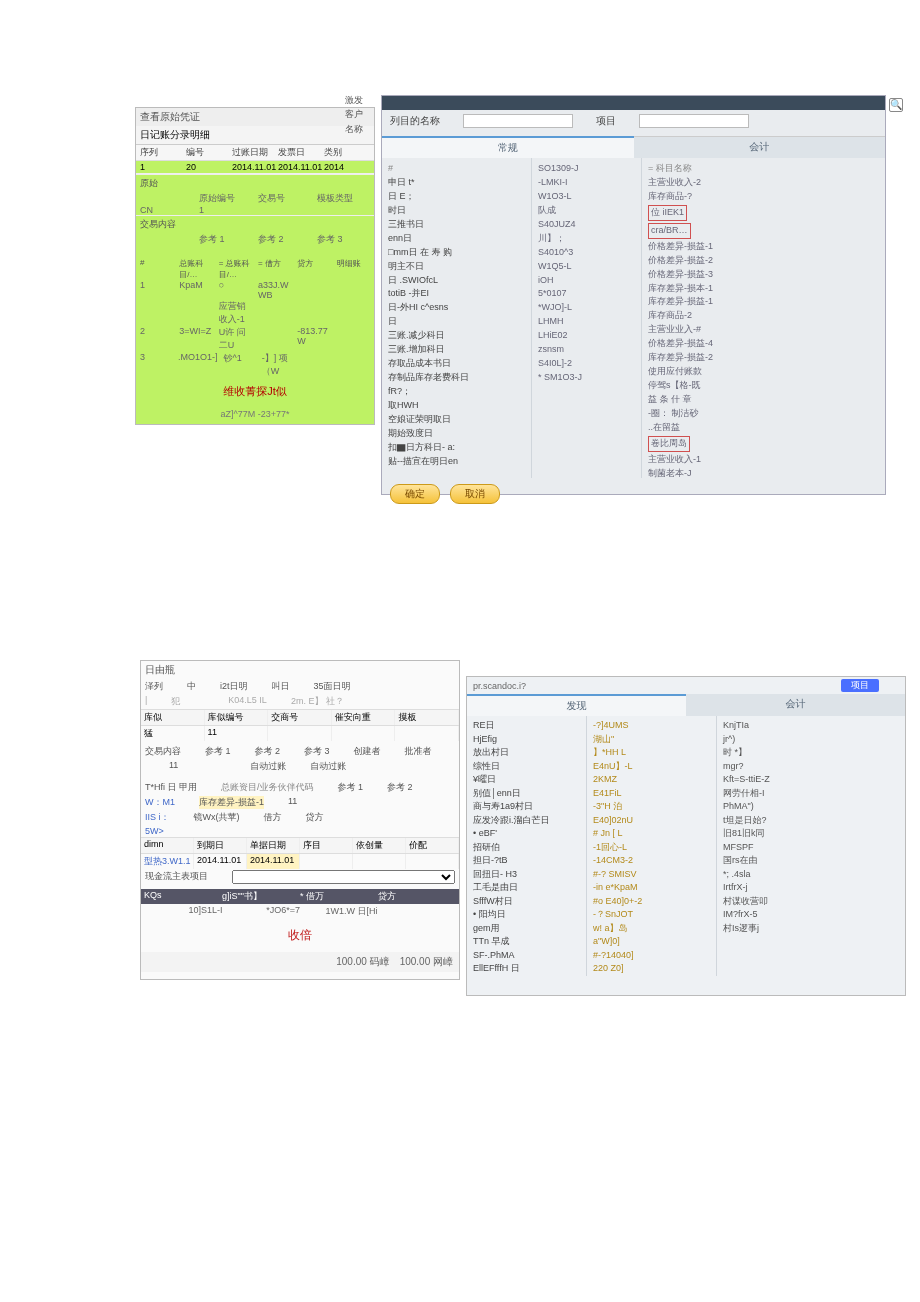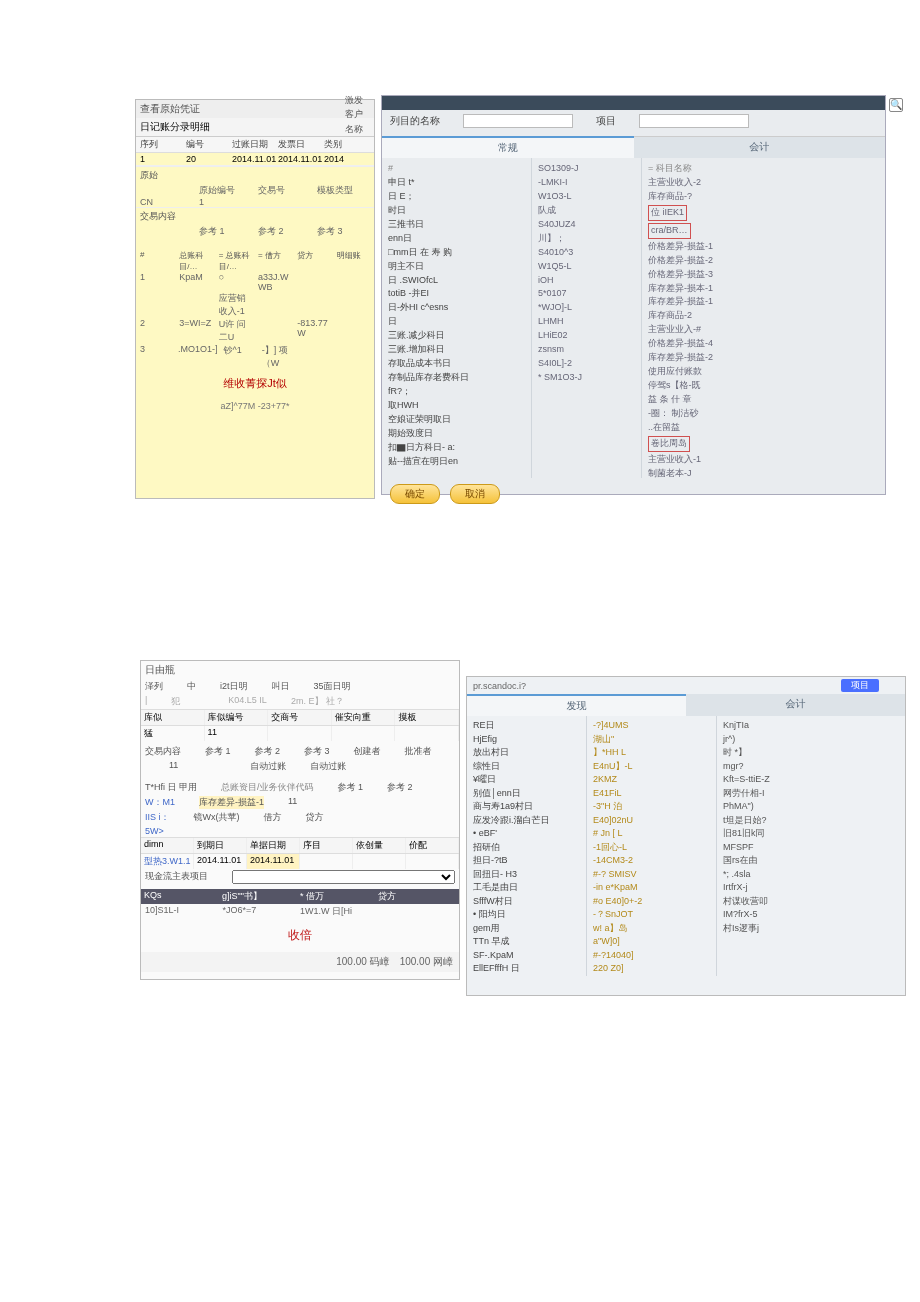--- a/index.html
+++ b/index.html
@@ -1,20 +1,20 @@
 <!DOCTYPE html>
 <html><head>
 <meta charset="utf-8">
 <style>
   * { box-sizing: border-box; margin: 0; padding: 0; }
   body { font-family: "Microsoft YaHei", SimSun, Arial, sans-serif; font-size: 10px; background: #fff; width: 920px; }
   
   
   .top-cluster { position: relative; height: 420px; margin: 95px 0 0 135px; width: 755px; }
-  .left-win { position: absolute; left: 0; top: 4px; width: 240px; height: 400px; border: 1px solid #bbb; background: #fef9c3; }
+  .left-win { position: absolute; left: 0; top: 12px; width: 240px; height: 318px; border: 1px solid #bbb; background: #bef264; }
   .left-win .banner { background: #eee; padding: 2px 4px; font-size: 10px; color: #555; }
   .left-win .tabstrip { background: #f4f4f4; border-bottom: 1px solid #ccc; padding: 2px 4px; font-size: 10px; }
   .left-win .grid-head, .left-win .grid-row { display: flex; font-size: 9px; padding: 1px 4px; }
   .left-win .grid-head { background: #f6f6f6; border-bottom: 1px solid #ddd; color: #444; }
   .left-win .grid-head span, .left-win .grid-row span { flex: 1; white-space: nowrap; overflow: hidden; }
   .left-win .grid-row { border-bottom: 1px solid #f0f0f0; }
   .left-win .sect { padding: 2px 4px; font-size: 9px; color: #555; border-top: 1px solid #eee; }
   .left-win .line-row { display: flex; gap: 6px; font-size: 9px; padding: 0 4px; color: #666; }
   .left-win .line-row span { flex: 1; }
   .left-win .redlabel { color: #b40000; text-align: center; padding: 6px 0; font-size: 11px; }
@@ -42,21 +42,21 @@
   .bot-left { position: absolute; left: 0; top: 0; width: 320px; height: 320px; border: 1px solid #bbb; background: #fafafa; }
   .bot-left .hdr { padding: 2px 4px; font-size: 10px; color: #555; }
   .bot-left .frow { display: flex; gap: 24px; font-size: 9px; padding: 1px 4px; color: #555; }
   .bot-left .tbl-head, .bot-left .tbl-row { display: flex; font-size: 9px; }
   .bot-left .tbl-head span, .bot-left .tbl-row span { flex:1; padding:1px 3px; border-right:1px solid #eee; white-space:nowrap; overflow:hidden; }
   .bot-left .tbl-head { background:#f5f5f5; border-top:1px solid #ddd; border-bottom:1px solid #ddd;}
   .bot-left .blue { color:#4068c8; }
   .bot-left .blockbar { background:#556; color:#fff; display:flex; font-size:9px; padding:1px 3px; margin-top:4px;}
   .bot-left .blockbar span{flex:1;}
   .bot-left .under-row { display:flex; font-size:9px; color:#666; padding:1px 4px;}
-  .bot-left .under-row span{flex:1;}
+  .bot-left .under-row span{flex:1;text-align:right;}
   .bot-left .bigred { color:#c01818; text-align:center; font-size:12px; padding:8px 0;}
   .bot-left .totals { display:flex; justify-content:flex-end; gap:10px; font-size:10px; color:#666; padding:3px 6px; background:#f3f3f3;}
   
   .bot-right { position: absolute; left: 326px; top: 16px; width: 440px; height: 320px; border: 1px solid #bbb; background: #eef1f4; }
   .bot-right .titlebar2 { display:flex; align-items:center; padding:2px 6px; font-size:9px; color:#666; }
   .bot-right .titlebar2 .chip { background:#4a6fff; color:#fff; padding:0 10px; margin-left:auto; border-radius:2px;}
   .bot-right .tab-row2 { display:flex; }
   .bot-right .tab2 { flex:1; text-align:center; padding:3px 0; font-size:10px; color:#567; background:#dde3e8;}
   .bot-right .tab2.active { background:#f4f6f8; border-top:2px solid #5b9bd5;}
   .bot-right .grid3 { display:flex; height:260px;}
@@ -410,21 +410,21 @@
           <div>    •  eBF'</div>
           <div>招研伯</div>
           <div>   担日-?tB</div>
           <div>回扭日- H3</div>
           <div>工毛是由日</div>
           <div>SfffW村日</div>
           <div>•  阳均日</div>
           <div></div>
           <div>gem用</div>
           <div>TTn 早成</div>
-          <div>SF-.KpaM</div>
+          <div>SF-.PhMA</div>
           <div>EllEFfffH 日</div>
           <div>已前依如日</div>
         </div>
       <div class="g-col gc2" id="br-c2">
           <div>-?]4UMS</div>
           <div>湖山"</div>
           <div>】*HH L</div>
           <div>E4nU】-L</div>
           <div>2KMZ</div>
           <div>E41FiL</div>

